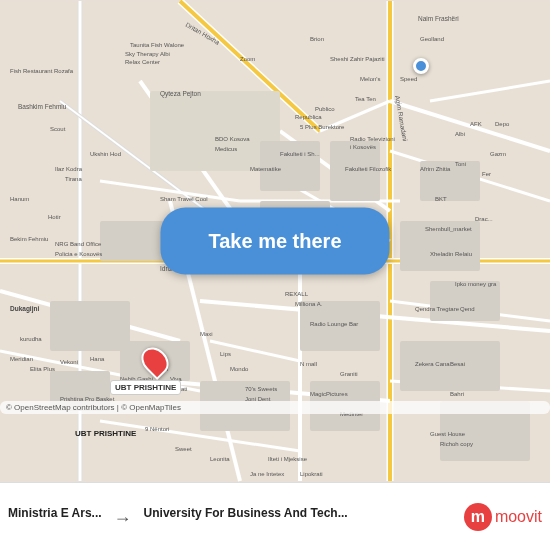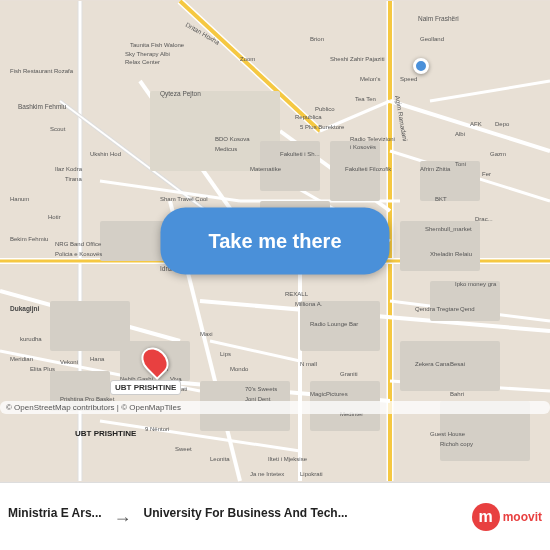--- a/index.html
+++ b/index.html
@@ -156,22 +156,22 @@
     }
 
     .moovit-brand {
       display: flex;
       align-items: center;
       gap: 3px;
       margin-left: 8px;
     }
 
     .moovit-text {
-      font-size: 12px;
-      font-weight: bold;
+      font-size: 16px;
+      font-weight: normal;
       color: #e84040;
     }
   </style>
 </head>
 <body>
 
 <div class="container">
   <div class="map-area">
 
     

